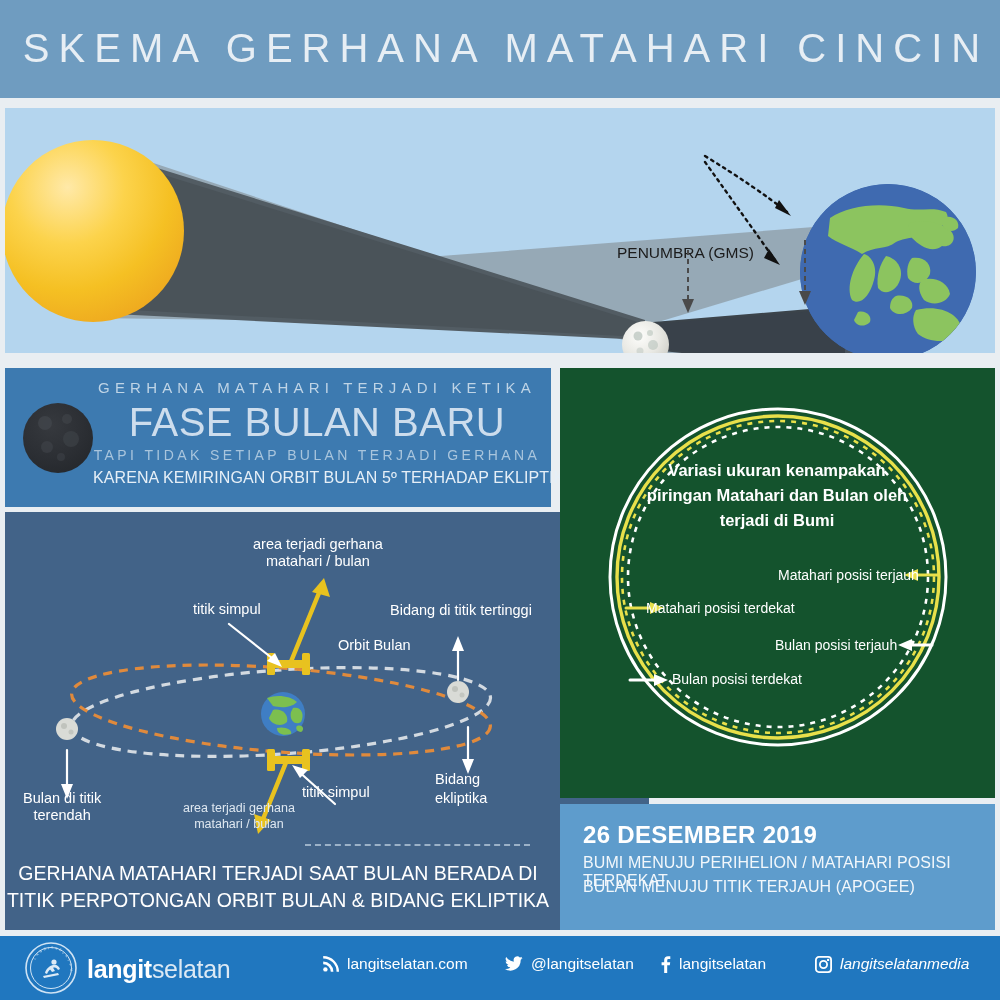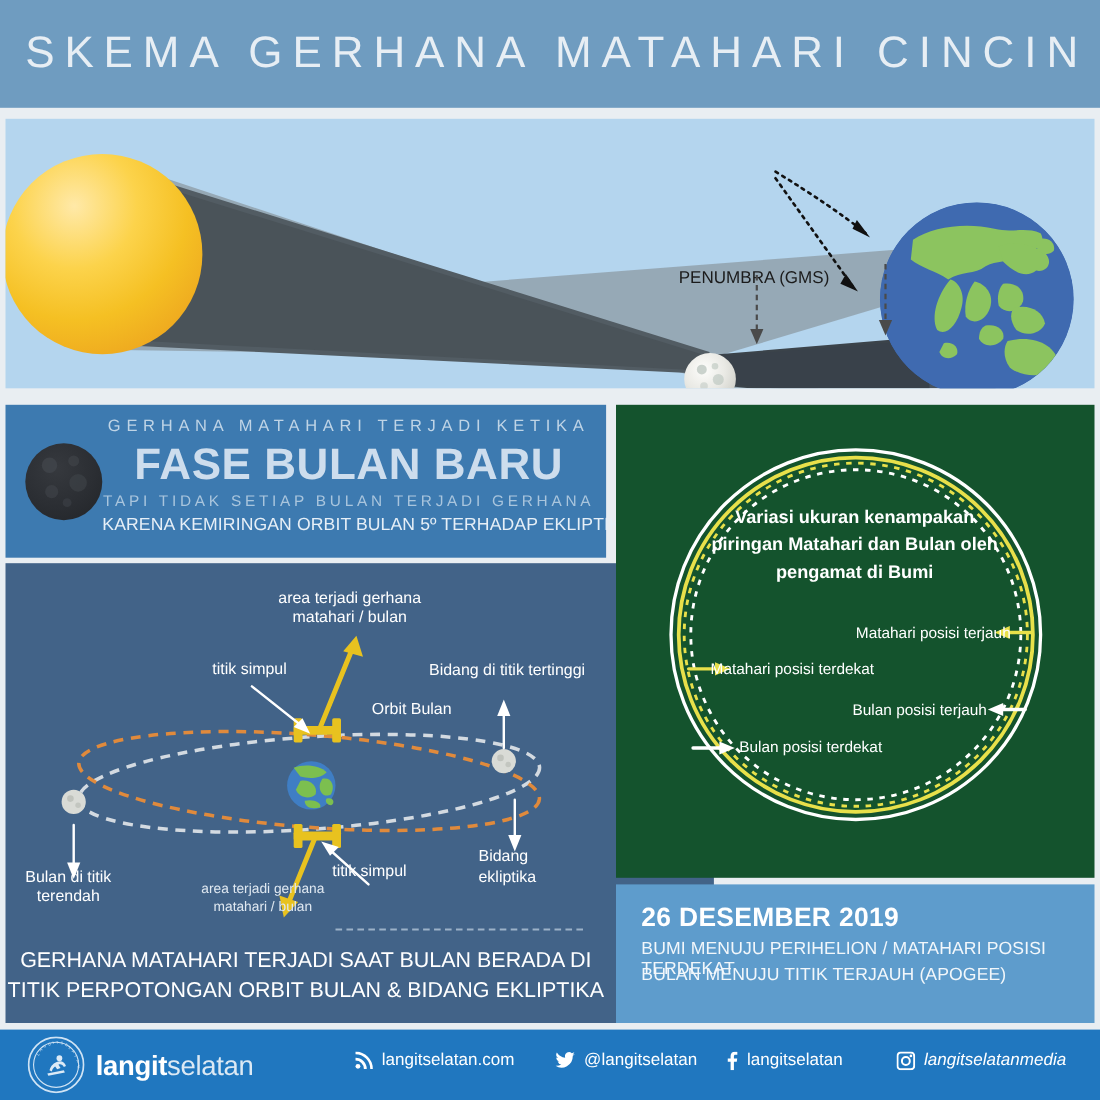--- a/index.html
+++ b/index.html
@@ -81,21 +81,21 @@
   .phase-moon svg { position:absolute; left:0; top:0; }
   .phase-l1 {
     position:absolute; left:88px; top:11px; width:448px;
     text-align:center;
     color:#bfd4e6; font-size:15px; letter-spacing:5.2px; font-weight:400;
     white-space:nowrap;
   }
   .phase-l2 {
     position:absolute; left:88px; top:31px; width:448px;
     text-align:center;
-    color:#cddded; font-size:40px; font-weight:bold; letter-spacing:0.5px;
+    color:#cddded; font-size:40px; font-weight:normal; letter-spacing:0.5px;
     line-height:46px;
     white-space:nowrap;
   }
   .phase-l3 {
     position:absolute; left:88px; top:79px; width:448px;
     text-align:center;
     color:#a9c5dd; font-size:14px; letter-spacing:3.4px;
     white-space:nowrap;
   }
   .phase-l4 {
@@ -400,21 +400,21 @@
         <path d="M372 277 L345 277"></path>
         <path d="M70 312 L101 312"></path>
       </g>
       <polygon points="338,277 352,271 352,283" fill="#ffffff"></polygon>
       <polygon points="108,312 94,306 94,318" fill="#ffffff"></polygon>
     </svg>
 
     <div class="ring-title">
       <div>Variasi ukuran kenampakan</div>
       <div>piringan Matahari dan Bulan oleh</div>
-      <div>pengamat di Bumi</div>
+      <div>terjadi di Bumi</div>
     </div>
 
     <div class="r-lbl r-sun-far">Matahari posisi terjauh</div>
     <div class="r-lbl r-sun-near">Matahari posisi terdekat</div>
     <div class="r-lbl r-moon-far">Bulan posisi terjauh</div>
     <div class="r-lbl r-moon-near">Bulan posisi terdekat</div>
   </div>
 
   <div class="date-panel">
     <div class="date-title">26 DESEMBER 2019</div>

